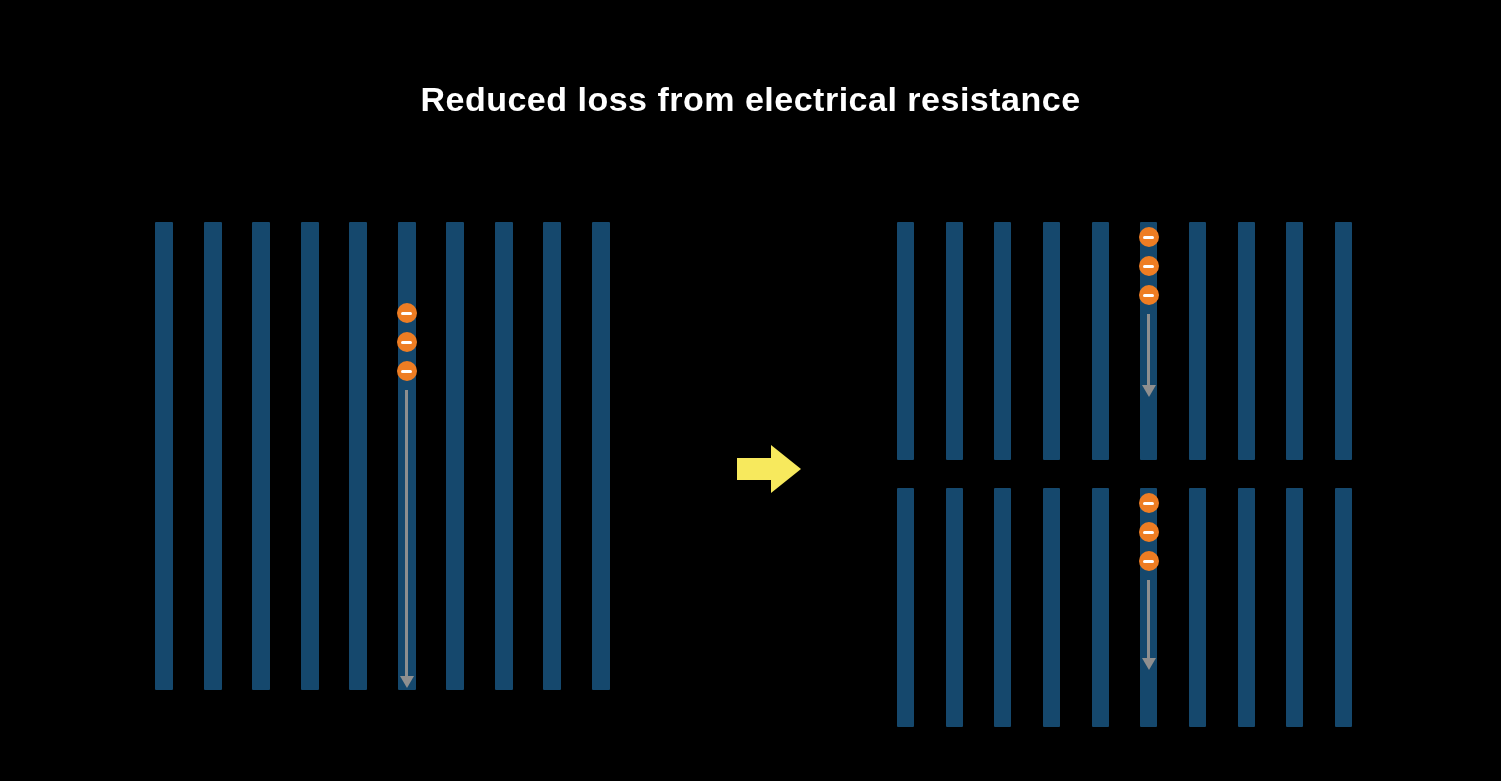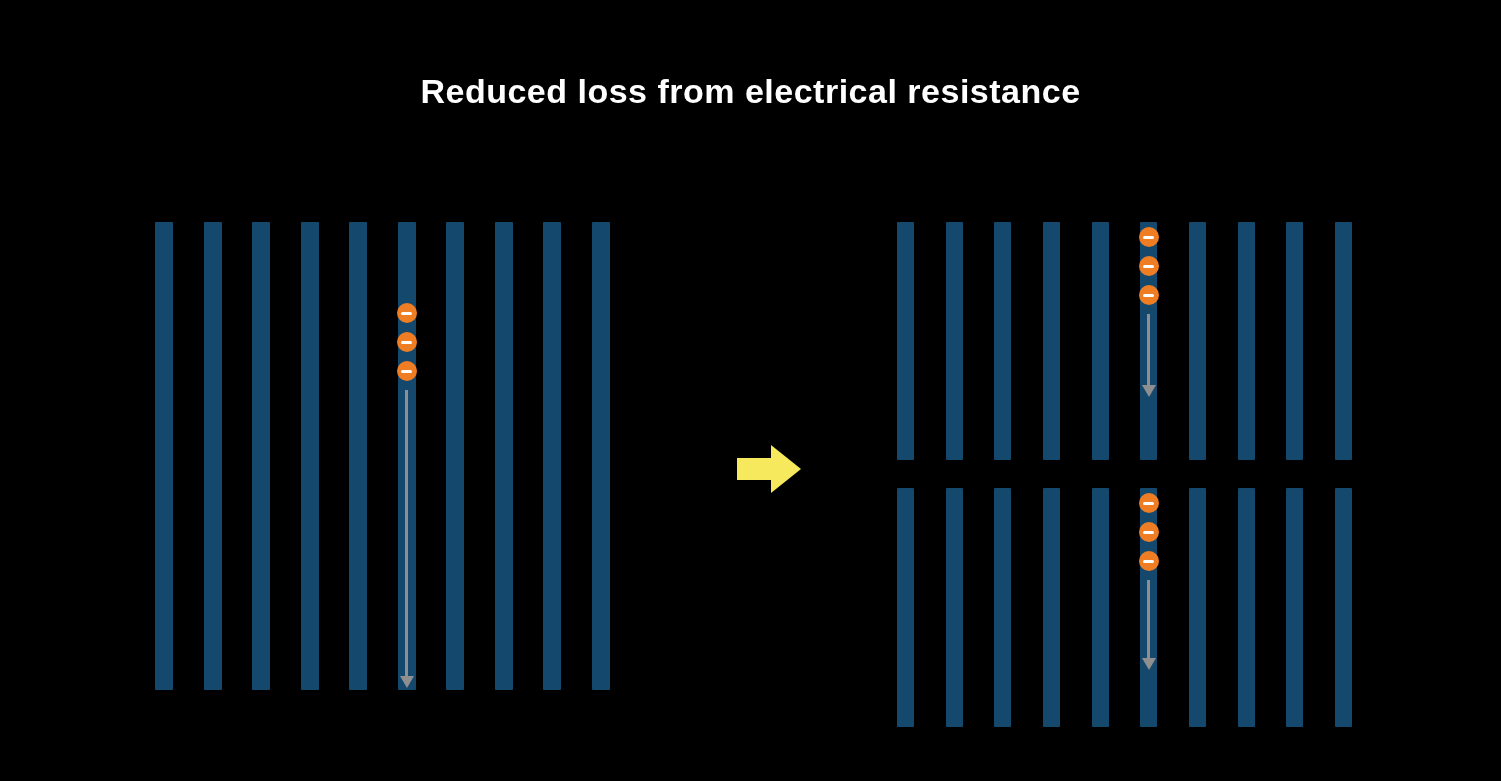--- a/index.html
+++ b/index.html
@@ -4,21 +4,21 @@
 <style>
   html,body{margin:0;padding:0;}
   body{
     width:1501px;height:781px;
     background:var(--background,#000);
     font-family:"Liberation Sans",sans-serif;
     position:relative;overflow:hidden;
   }
 
   .title{
-    position:absolute;top:72px;left:0;width:100%;
+    position:absolute;top:80px;left:0;width:100%;
     text-align:center;
     color:var(--title,#fff);
     font-size:34px;font-weight:bold;letter-spacing:.5px;
   }
 
   
   .cell{
     position:absolute;
     display:flex;justify-content:space-between;align-items:stretch;
   }

